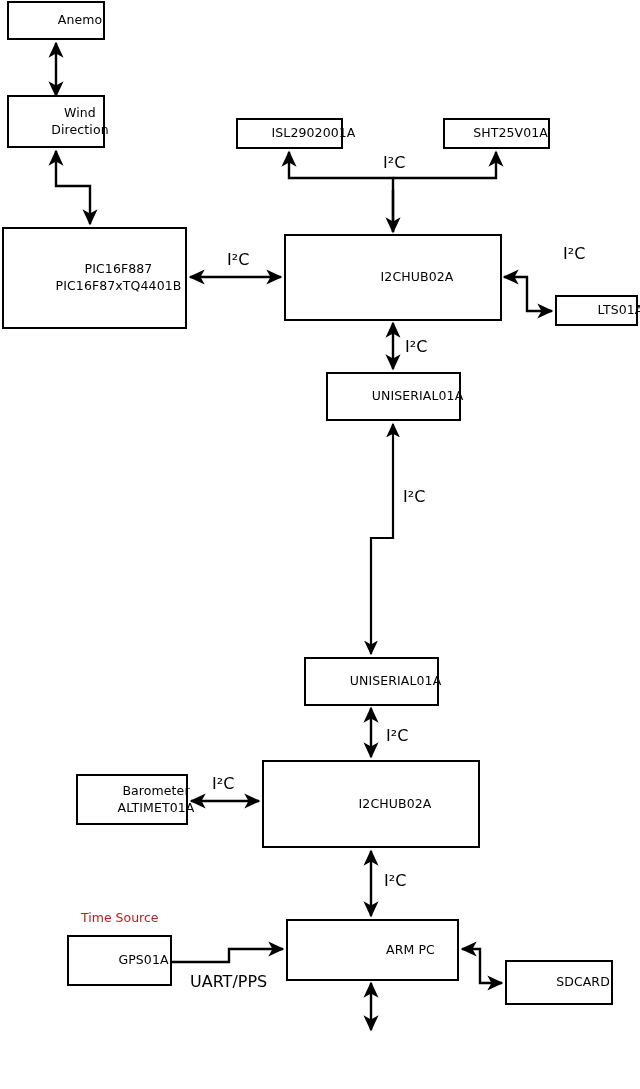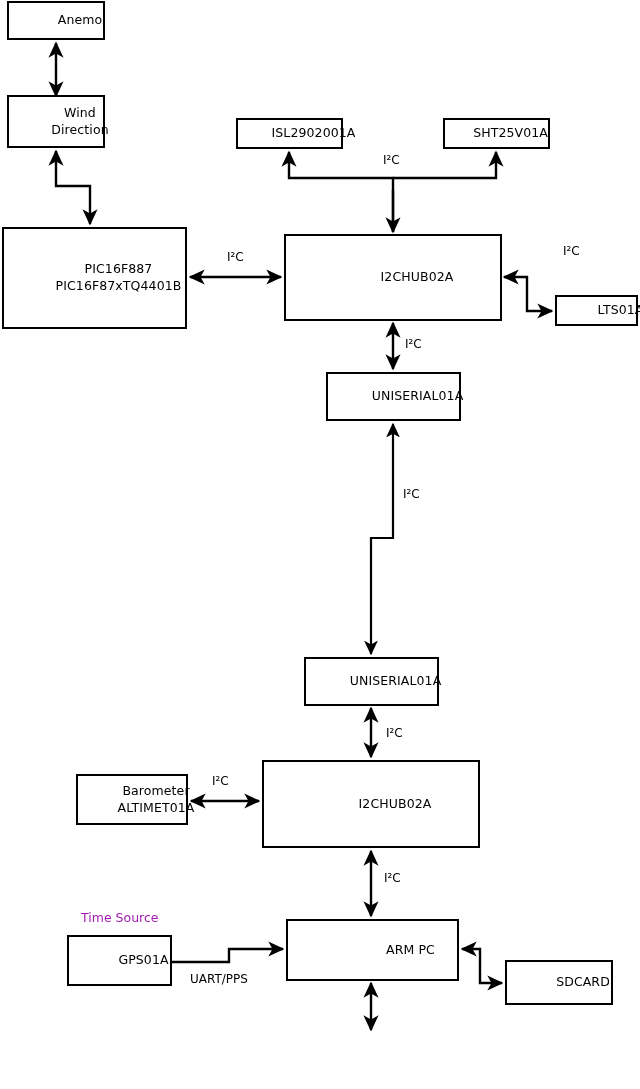--- a/index.html
+++ b/index.html
@@ -25,28 +25,28 @@
     justify-content:center;
     text-align:center;
     font-size:12.5px;
     line-height:1.35;
     color:#000000;
     letter-spacing:0.1px;
   }
   .node .lbl{white-space:pre-line;display:block;margin-left:48px;}
   .wirelabel{
     position:absolute;
-    font-size:12px;
+    font-size:16px;
     color:#000000;
     white-space:nowrap;
   }
   .freelabel{
     position:absolute;
     font-size:12.5px;
-    color:#a21caf;
+    color:#b91c1c;
     white-space:nowrap;
   }
 </style>
 </head>
 <body>
 
 <div id="diagram-root">
 
   <svg class="wires" viewBox="0 0 640 1089" xmlns="http://www.w3.org/2000/svg">
     <defs>

